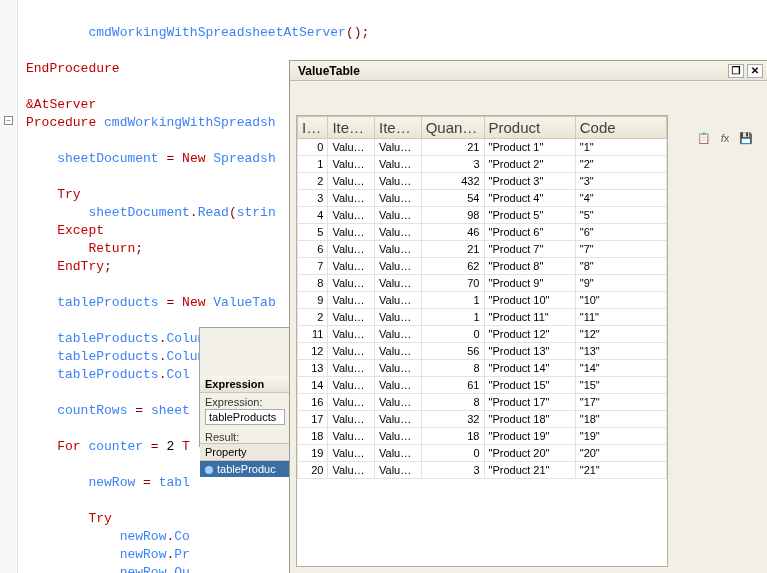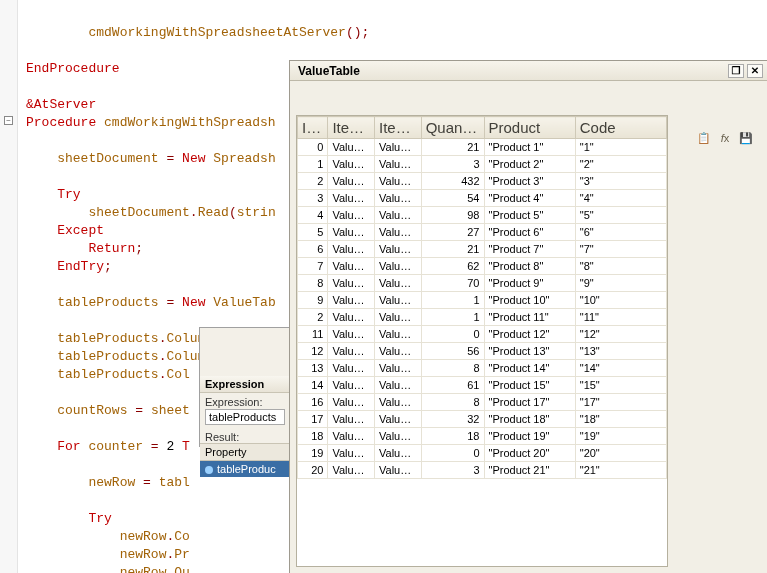--- a/index.html
+++ b/index.html
@@ -39,21 +39,21 @@
     width: 9px; height: 9px;
     border: 1px solid #888;
     background: #fff;
     font-size: 8px;
     line-height: 7px;
     text-align: center;
     color: #555;
   }
   .code-line { padding-left: 26px; }
   .kw { color: #c00000; }
-  .id { color: #a16207; text-align: right; }
+  .id { color: #3b82f6; text-align: right; }
   .sym { color: #8a0000; }
   .str { color: #000; }
 
   .expr-popup {
     position: absolute;
     top: 327px; left: 199px;
     width: 92px;
     height: 120px;
     background: #f3f0e8;
     border: 1px solid #a0a0a0;
@@ -306,21 +306,21 @@
             <td>Value…</td>
             <td>Value…</td>
             <td class="num">98</td>
             <td>"Product 5"</td>
             <td>"5"</td>
           </tr>
           <tr>
             <td class="num">5</td>
             <td>Value…</td>
             <td>Value…</td>
-            <td class="num">27</td>
+            <td class="num">46</td>
             <td>"Product 6"</td>
             <td>"6"</td>
           </tr>
           <tr>
             <td class="num">6</td>
             <td>Value…</td>
             <td>Value…</td>
             <td class="num">21</td>
             <td>"Product 7"</td>
             <td>"7"</td>

